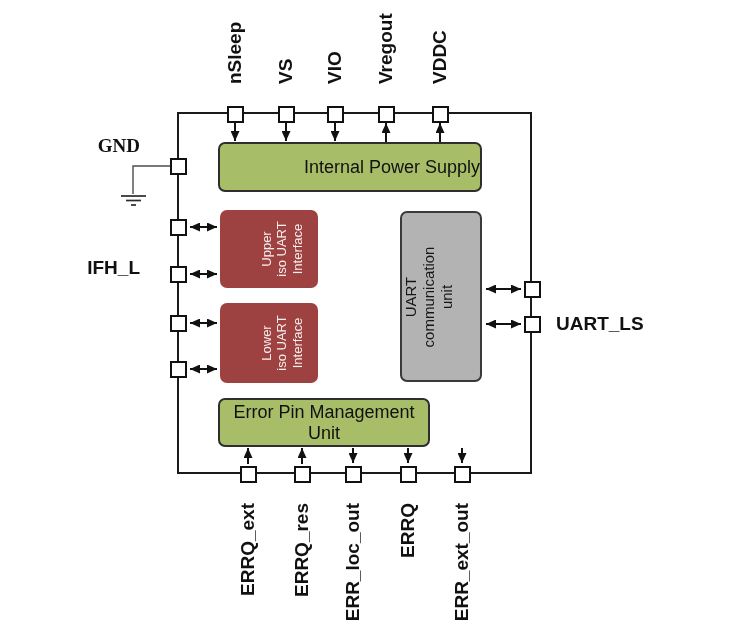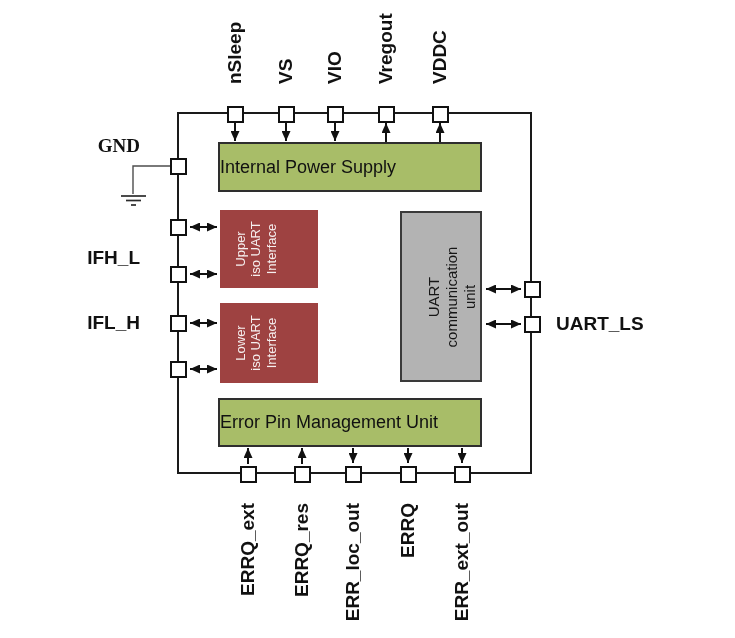--- a/index.html
+++ b/index.html
@@ -31,22 +31,23 @@
     top: 0;
     width: 735px;
     height: 638px;
     pointer-events: none;
   }
   .block {
     position: absolute;
     box-sizing: border-box;
     display: flex;
     align-items: center;
-    justify-content: flex-start;
+    justify-content: flex-end;
     text-align: center;
+    border-radius: 7px;
   }
   .block.green {
     background: #a8bd68;
     border: 2px solid #2e2e2e;
     color: #111111;
     font-size: 18px;
   }
   .block.red {
     background: #9e4241;
     border: none;
@@ -131,21 +132,21 @@
   </div>
 
   <div class="block gray" style="left:400px; top:211px; width:82px; height:171px;">
     <div class="rot" style="width:132px; height:58px;">
       <div>UART</div>
       <div>communication</div>
       <div>unit</div>
     </div>
   </div>
 
-  <div class="block green" style="left:218px; top:398px; width:264px; height:49px;">
+  <div class="block green" style="left:218px; top:398px; width:212px; height:49px;">
     <span>Error Pin Management Unit</span>
   </div>
 
   <svg class="wires" viewBox="0 0 735 638">
     <defs>
       <marker id="ah" viewBox="0 0 10 9" refX="10" refY="4.5" markerWidth="10" markerHeight="9" markerUnits="userSpaceOnUse" orient="auto-start-reverse">
         <path d="M0,0 L10,4.5 L0,9 z" fill="#111111"></path>
       </marker>
     </defs>
 
@@ -200,22 +201,21 @@
   <div class="pin" style="left:400px; top:466px;"></div>
   <div class="pin" style="left:454px; top:466px;"></div>
 
   <div class="plabel vert bottom-anchor" style="left:170px; top:8px;">nSleep</div>
   <div class="plabel vert bottom-anchor" style="left:221px; top:8px;">VS</div>
   <div class="plabel vert bottom-anchor" style="left:270px; top:8px;">VIO</div>
   <div class="plabel vert bottom-anchor" style="left:321px; top:8px;">Vregout</div>
   <div class="plabel vert bottom-anchor" style="left:375px; top:8px;">VDDC</div>
 
   <div class="plabel left-side" style="left:40px; top:134px;font-family:Liberation Serif, serif;">GND</div>
-  <div class="plabel left-side" style="left:40px; top:246px;">IFH_L</div>
-  <div class="plabel left-side" style="left:40px; top:311px;">IFL_H</div>
+  <div class="plabel left-side" style="left:40px; top:256px;">IFH_L</div>
 
   <div class="plabel right-side" style="left:556px; top:312px;">UART_LS</div>
 
   <div class="plabel vert top-anchor" style="left:183px; top:557px;">ERRQ_ext</div>
   <div class="plabel vert top-anchor" style="left:237px; top:557px;">ERRQ_res</div>
   <div class="plabel vert top-anchor" style="left:288px; top:557px;">ERR_loc_out</div>
   <div class="plabel vert top-anchor" style="left:343px; top:557px;">ERRQ</div>
   <div class="plabel vert top-anchor" style="left:397px; top:557px;">ERR_ext_out</div>
 
 </div>

